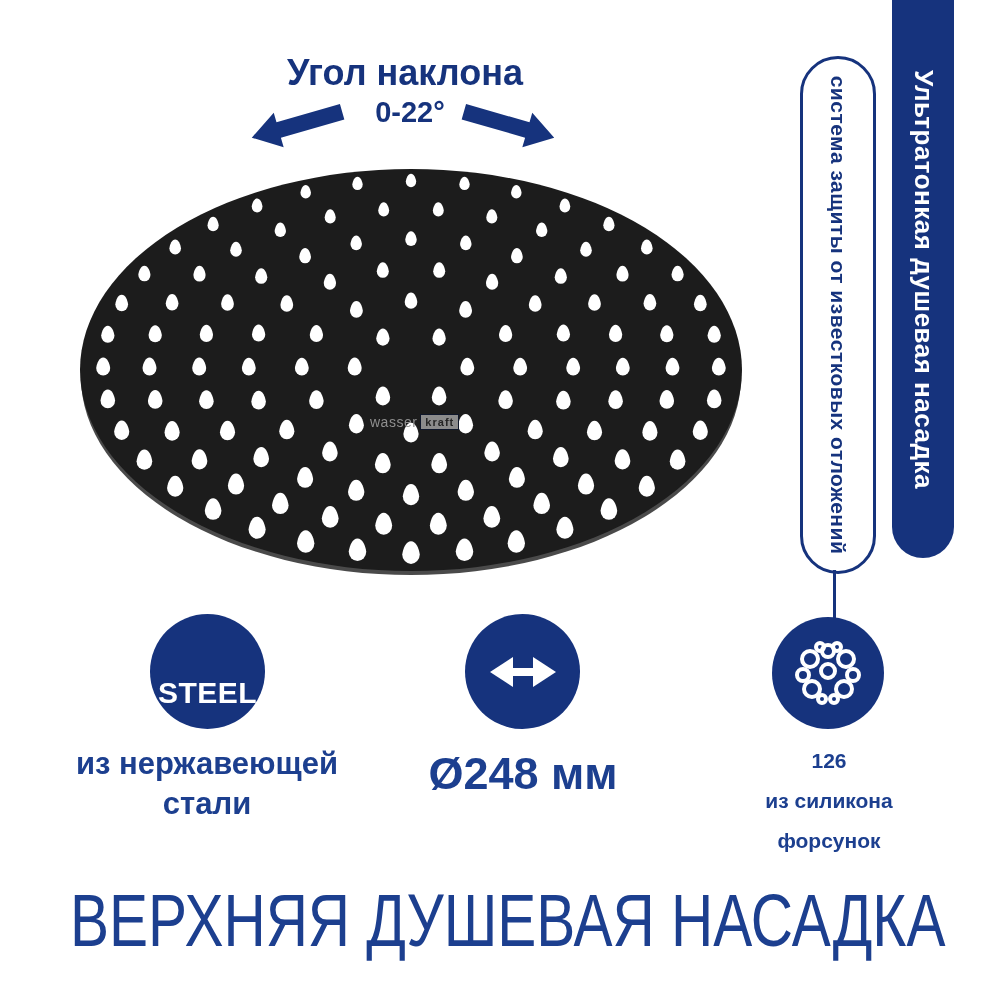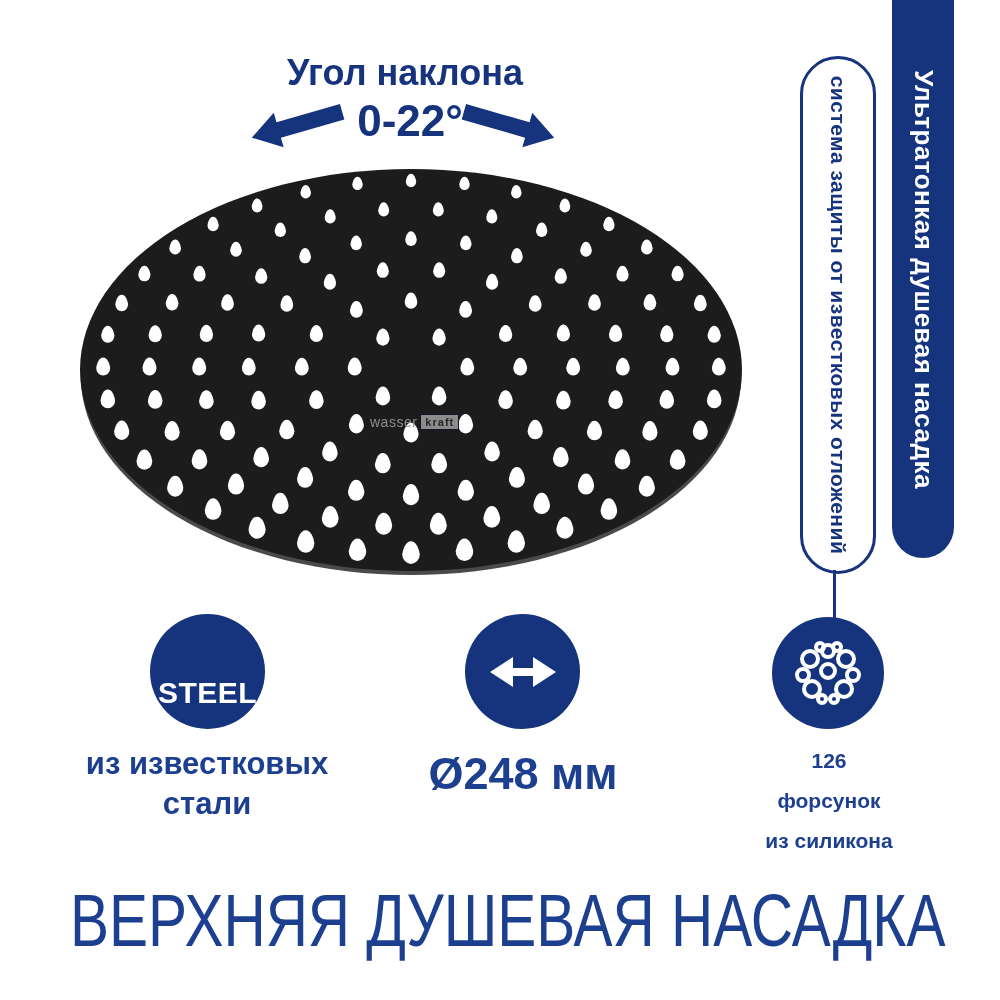--- a/index.html
+++ b/index.html
@@ -3,21 +3,21 @@
 <meta charset="utf-8">
 <style>
   html,body{margin:0;padding:0;background:#ffffff;}
   .stage{position:relative;width:1000px;height:1000px;background:#ffffff;overflow:hidden;
          font-family:"Liberation Sans",sans-serif;}
 
   
   .tilt-line1{position:absolute;left:5px;top:52px;width:800px;text-align:center;
               font-size:36px;font-weight:bold;color:#16337D;}
   .tilt-line2{position:absolute;left:10px;top:96px;width:800px;text-align:center;
-              font-size:44px;font-weight:bold;color:#16337D;}
+              font-size:29px;font-weight:bold;color:#16337D;}
   .arrow-svg{position:absolute;width:100px;height:46px;}
   .arrow-left{left:248px;top:102px;}
   .arrow-right{left:458px;top:102px;}
 
   
   .head-svg{position:absolute;left:76px;top:166px;width:670px;height:410px;}
   .brand{position:absolute;left:370px;top:412px;height:20px;display:flex;align-items:center;gap:3px;}
   .brand .prefix{font-size:14px;color:#8f8f8f;letter-spacing:0.5px;}
   .brand .suffix{font-size:11px;font-weight:bold;color:#262626;background:#8c8c8c;
                  border:1px solid #0f172a;padding:1px 4px;letter-spacing:1px;}
@@ -242,29 +242,29 @@
         <circle cx="0" cy="-2" r="7"></circle>
         <circle cx="-16" cy="16" r="8"></circle>
           <circle cx="-6" cy="26" r="4"></circle>
         <circle cx="16" cy="16" r="8"></circle>
           <circle cx="6" cy="26" r="4"></circle>
       </g>
     </svg>
   </div>
 
   <div class="caption cap-steel">
-    <div>из известковых</div>
+    <div>из нержавеющей</div>
     <div>стали</div>
   </div>
 
   <div class="caption cap-diameter">
     <div>Ø248 мм</div>
   </div>
 
   <div class="caption cap-nozzles">
     <div>126</div>
+    <div>из силикона</div>
     <div>форсунок</div>
-    <div>из силикона</div>
   </div>
 
   <div class="footer-title">ВЕРХНЯЯ ДУШЕВАЯ НАСАДКА</div>
 
 </div>
 
 </body></html>

